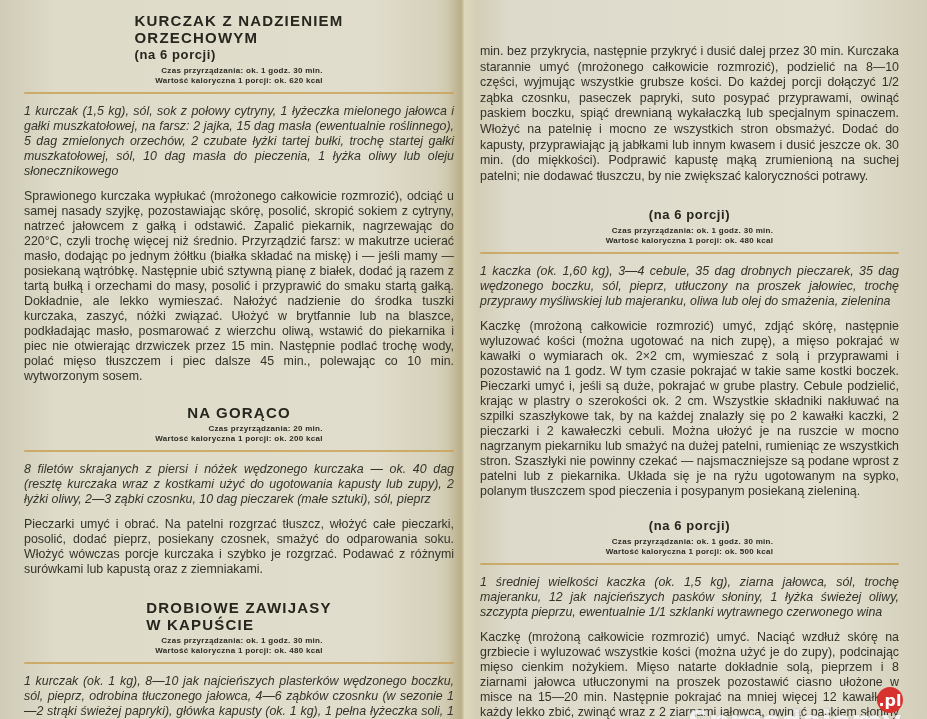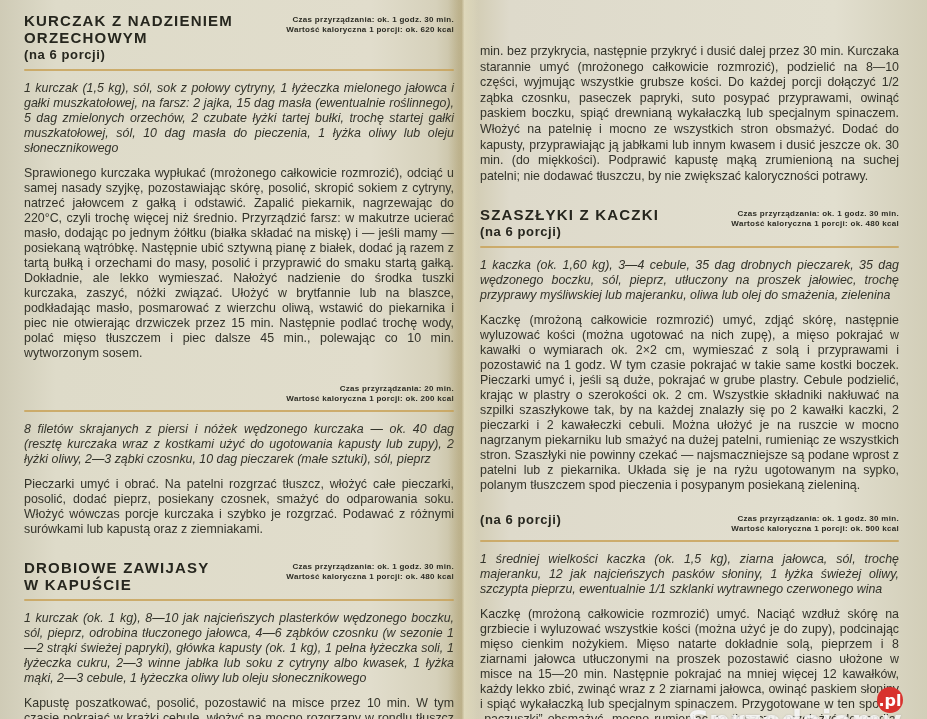--- a/index.html
+++ b/index.html
@@ -16,21 +16,21 @@
   }
   .page { position: relative; height: 719px; box-sizing: border-box; }
   .page-left { width: 462px; padding: 12px 8px 0 24px; }
   .page-right { width: 465px; padding: 12px 28px 0 18px; margin-top: 32px; }
   .gutter-shadow {
     position: absolute; left: 448px; top: 0; width: 30px; height: 719px;
     background: linear-gradient(90deg, rgba(120,100,40,0) 0%, rgba(150,125,60,0.25) 45%, rgba(255,250,220,0.35) 55%, rgba(120,100,40,0) 100%);
     pointer-events: none;
   }
   .recipe { position: relative; }
-  .recipe-head { position: relative; display: flex; justify-content: space-between; align-items: flex-start; }
+  .recipe-head { position: relative; display: flex; justify-content: space-between; align-items: center; flex-direction: column; }
   .recipe-title {
     font-weight: bold; font-size: 15px; letter-spacing: 1.2px; line-height: 17px;
     color: #26261e; text-transform: uppercase;
   }
   .recipe-servings { font-weight: bold; font-size: 13px; letter-spacing: 0.6px; line-height: 17px; color: #26261e; }
   .recipe-meta {
     text-align: right; font-size: 8px; line-height: 10px; font-weight: bold; color: #2c2c24;
     letter-spacing: 0.3px; padding-top: 3px;
   }
   .rule { height: 2px; background: #c9a35a; margin: 6px 0 10px 0; border-radius: 1px; opacity: 0.85; }
@@ -78,20 +78,21 @@
         </div>
       </div>
       <div class="rule"></div>
       <p class="ingredients">1 kurczak (1,5 kg), sól, sok z połowy cytryny, 1 łyżeczka mielonego jałowca i gałki muszkatołowej, na farsz: 2 jajka, 15 dag masła (ewentualnie roślinnego), 5 dag zmielonych orzechów, 2 czubate łyżki tartej bułki, trochę startej gałki muszkatołowej, sól, 10 dag masła do pieczenia, 1 łyżka oliwy lub oleju słonecznikowego</p>
       <p class="instructions">Sprawionego kurczaka wypłukać (mrożonego całkowicie rozmrozić), odciąć u samej nasady szyjkę, pozostawiając skórę, posolić, skropić sokiem z cytryny, natrzeć jałowcem z gałką i odstawić. Zapalić piekarnik, nagrzewając do 220°C, czyli trochę więcej niż średnio. Przyrządzić farsz: w makutrze ucierać masło, dodając po jednym żółtku (białka składać na miskę) i — jeśli mamy — posiekaną wątróbkę. Następnie ubić sztywną pianę z białek, dodać ją razem z tartą bułką i orzechami do masy, posolić i przyprawić do smaku startą gałką. Dokładnie, ale lekko wymieszać. Nałożyć nadzienie do środka tuszki kurczaka, zaszyć, nóżki związać. Ułożyć w brytfannie lub na blaszce, podkładając masło, posmarować z wierzchu oliwą, wstawić do piekarnika i piec nie otwierając drzwiczek przez 15 min. Następnie podlać trochę wody, polać mięso tłuszczem i piec dalsze 45 min., polewając co 10 min. wytworzonym sosem.</p>
     </div>
 
     <div class="recipe" style="margin-top:20px;">
       <div class="recipe-head">
         <div>
+          <div class="recipe-title">NA GORĄCO</div>
         </div>
         <div class="recipe-meta">
           <div>Czas przyrządzania: 20 min.</div>
           <div>Wartość kaloryczna 1 porcji: ok. 200 kcal</div>
         </div>
       </div>
       <div class="rule"></div>
       <p class="ingredients">8 filetów skrajanych z piersi i nóżek wędzonego kurczaka — ok. 40 dag (resztę kurczaka wraz z kostkami użyć do ugotowania kapusty lub zupy), 2 łyżki oliwy, 2—3 ząbki czosnku, 10 dag pieczarek (małe sztuki), sól, pieprz</p>
       <p class="instructions">Pieczarki umyć i obrać. Na patelni rozgrzać tłuszcz, włożyć całe pieczarki, posolić, dodać pieprz, posiekany czosnek, smażyć do odparowania soku. Włożyć wówczas porcje kurczaka i szybko je rozgrzać. Podawać z różnymi surówkami lub kapustą oraz z ziemniakami.</p>
     </div>
@@ -112,21 +113,20 @@
       <p class="instructions">Kapustę poszatkować, posolić, pozostawić na misce przez 10 min. W tym czasie pokrajać w krążki cebule, włożyć na mocno rozgrzany w rondlu tłuszcz i podsmażyć. Dodać kapustę i przyprawy (prócz jabłek czy cytryny) i dusić 15</p>
     </div>
   </div>
 
   <div class="page page-right">
     <p class="continuation">min. bez przykrycia, następnie przykryć i dusić dalej przez 30 min. Kurczaka starannie umyć (mrożonego całkowicie rozmrozić), podzielić na 8—10 części, wyjmując wszystkie grubsze kości. Do każdej porcji dołączyć 1/2 ząbka czosnku, paseczek papryki, suto posypać przyprawami, owinąć paskiem boczku, spiąć drewnianą wykałaczką lub specjalnym spinaczem. Włożyć na patelnię i mocno ze wszystkich stron obsmażyć. Dodać do kapusty, przyprawiając ją jabłkami lub innym kwasem i dusić jeszcze ok. 30 min. (do miękkości). Podprawić kapustę mąką zrumienioną na suchej patelni; nie dodawać tłuszczu, by nie zwiększać kaloryczności potrawy.</p>
 
     <div class="recipe">
       <div class="recipe-head">
         <div>
-          <div class="recipe-title">SZASZŁYKI Z KACZKI</div>
           <div class="recipe-servings">(na 6 porcji)</div>
         </div>
         <div class="recipe-meta">
           <div>Czas przyrządzania: ok. 1 godz. 30 min.</div>
           <div>Wartość kaloryczna 1 porcji: ok. 480 kcal</div>
         </div>
       </div>
       <div class="rule"></div>
       <p class="ingredients">1 kaczka (ok. 1,60 kg), 3—4 cebule, 35 dag drobnych pieczarek, 35 dag wędzonego boczku, sól, pieprz, utłuczony na proszek jałowiec, trochę przyprawy myśliwskiej lub majeranku, oliwa lub olej do smażenia, zielenina</p>
       <p class="instructions">Kaczkę (mrożoną całkowicie rozmrozić) umyć, zdjąć skórę, następnie wyluzować kości (można ugotować na nich zupę), a mięso pokrajać w kawałki o wymiarach ok. 2×2 cm, wymieszać z solą i przyprawami i pozostawić na 1 godz. W tym czasie pokrajać w takie same kostki boczek. Pieczarki umyć i, jeśli są duże, pokrajać w grube plastry. Cebule podzielić, krając w plastry o szerokości ok. 2 cm. Wszystkie składniki nakłuwać na szpilki szaszłykowe tak, by na każdej znalazły się po 2 kawałki kaczki, 2 pieczarki i 2 kawałeczki cebuli. Można ułożyć je na ruszcie w mocno nagrzanym piekarniku lub smażyć na dużej patelni, rumieniąc ze wszystkich stron. Szaszłyki nie powinny czekać — najsmaczniejsze są podane wprost z patelni lub z piekarnika. Układa się je na ryżu ugotowanym na sypko, polanym tłuszczem spod pieczenia i posypanym posiekaną zieleniną.</p>

